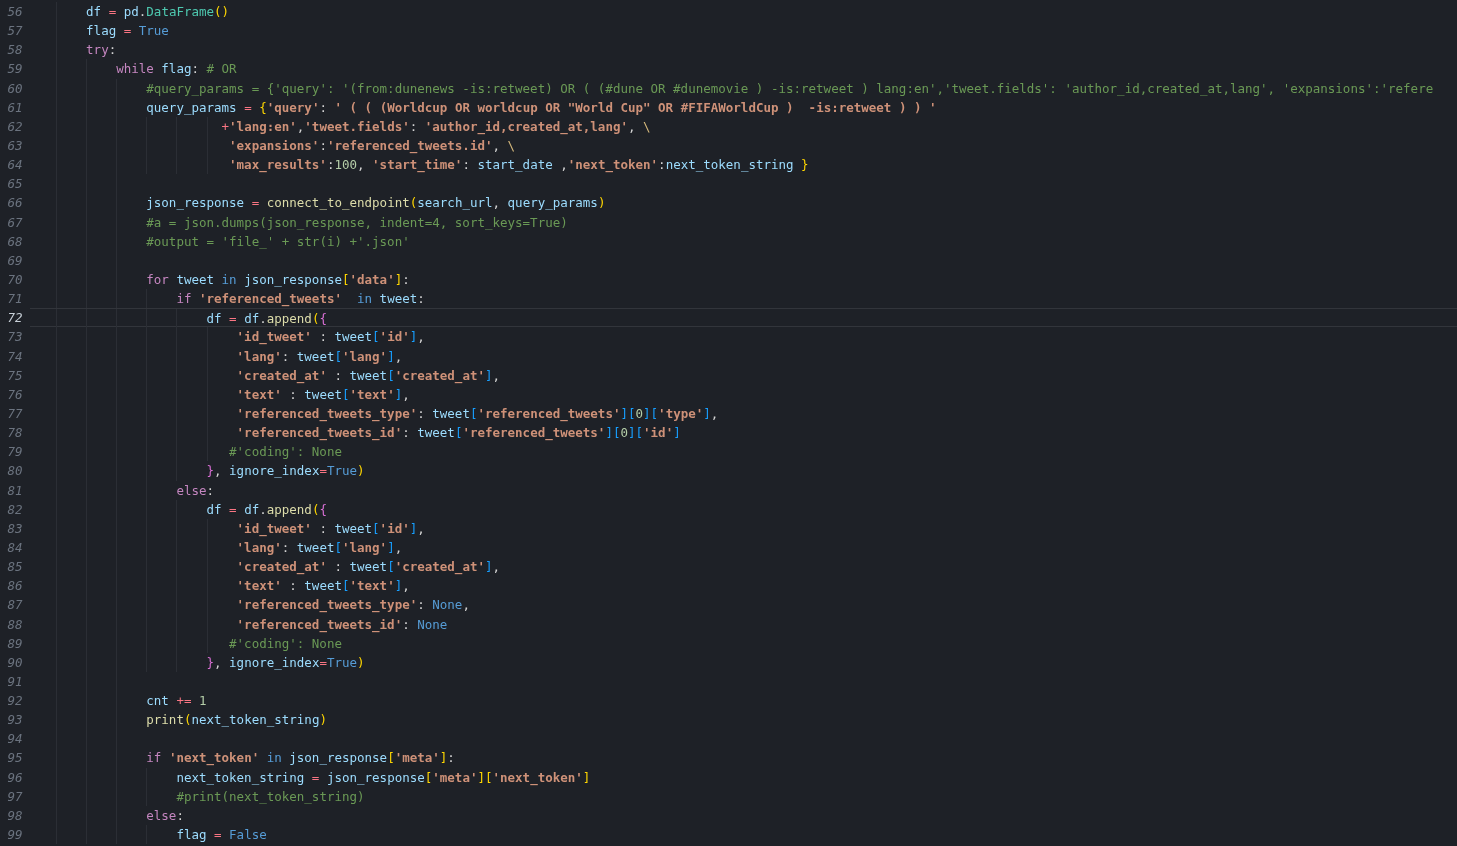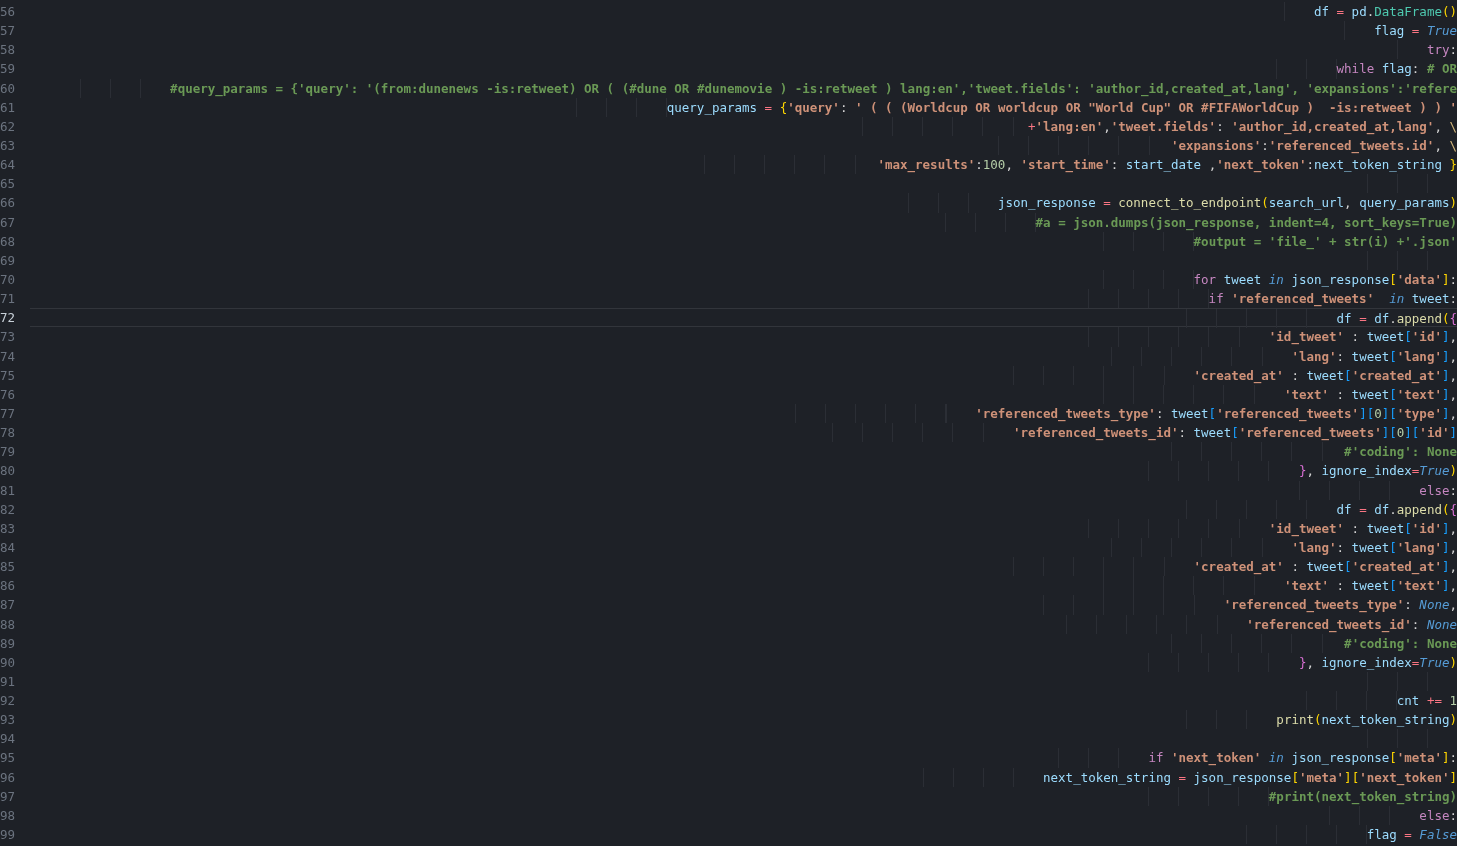--- a/index.html
+++ b/index.html
@@ -13,54 +13,54 @@
     padding-top: 2px;
     font-family: "DejaVu Sans Mono", "Liberation Mono", monospace;
     font-size: 12.5px;
     line-height: 19.15px;
     white-space: pre;
     color: var(--punctuation, #d4d4d4);
   }
   .line { display: flex; height: 19.15px; box-sizing: border-box; }
   .ln {
     flex: 0 0 30px;
-    text-align: left;
+    text-align: center;
     color: var(--gutterForeground, #6b737f);
     user-select: none;
+    font-style: italic;
   }
   .code {
     flex: 1;
     padding-left: 26px;
     box-sizing: border-box;
-    text-align: right;
   }
   .line.current .code {
     border-top: 1px solid var(--currentLineBorder, #32353b);
     border-bottom: 1px solid var(--currentLineBorder, #32353b);
   }
   .line.current .ln { color: var(--activeLineNumber, #c9d1d9); }
   .indent {
     display: inline-block;
     height: 19.15px;
     vertical-align: top;
     background-image: repeating-linear-gradient(
       to right,
       var(--indentGuide, #2b2e35) 0,
       var(--indentGuide, #2b2e35) 1px,
       transparent 1px,
       transparent 30.1px);
   }
   .t-kw  { color: var(--keyword,  #c586c0); }
   .t-op  { color: var(--operator, #f97583); }
-  .t-kc  { color: var(--constant, #569cd6); font-style: italic; }
+  .t-kc  { color: var(--constant, #569cd6); }
   .t-v   { color: var(--variable, #9cdcfe); }
   .t-fn  { color: var(--function, #dcdcaa); }
   .t-cls { color: var(--classname,#4ec9b0); }
   .t-s   { color: var(--string,   #ce9178); font-weight: bold; }
-  .t-cm  { color: var(--comment,  #6a9955); font-weight: bold; }
+  .t-cm  { color: var(--comment,  #6a9955); }
   .t-n   { color: var(--number,   #b5cea8); }
   .t-p   { color: var(--punctuation, #d4d4d4); }
   .t-b1  { color: var(--bracket1, #ffd700); }
   .t-b2  { color: var(--bracket2, #da70d6); }
   .t-b3  { color: var(--bracket3, #179fff); }
   .t-esc { color: var(--escape,   #d7ba7d); }
 </style>
 </head>
 <body>
 

